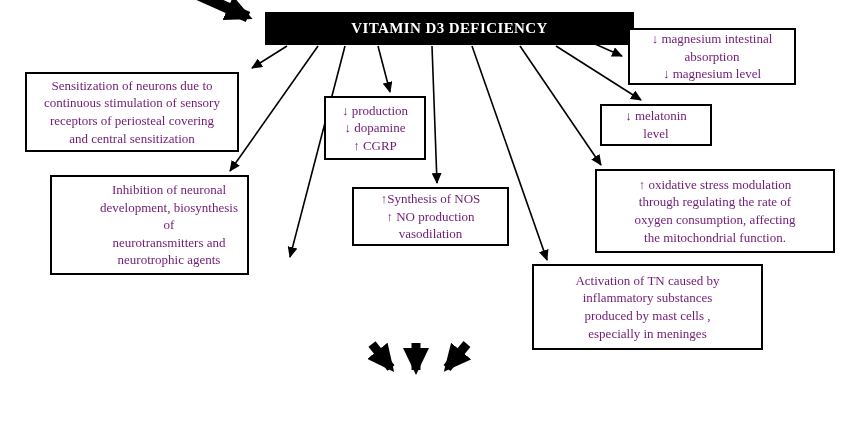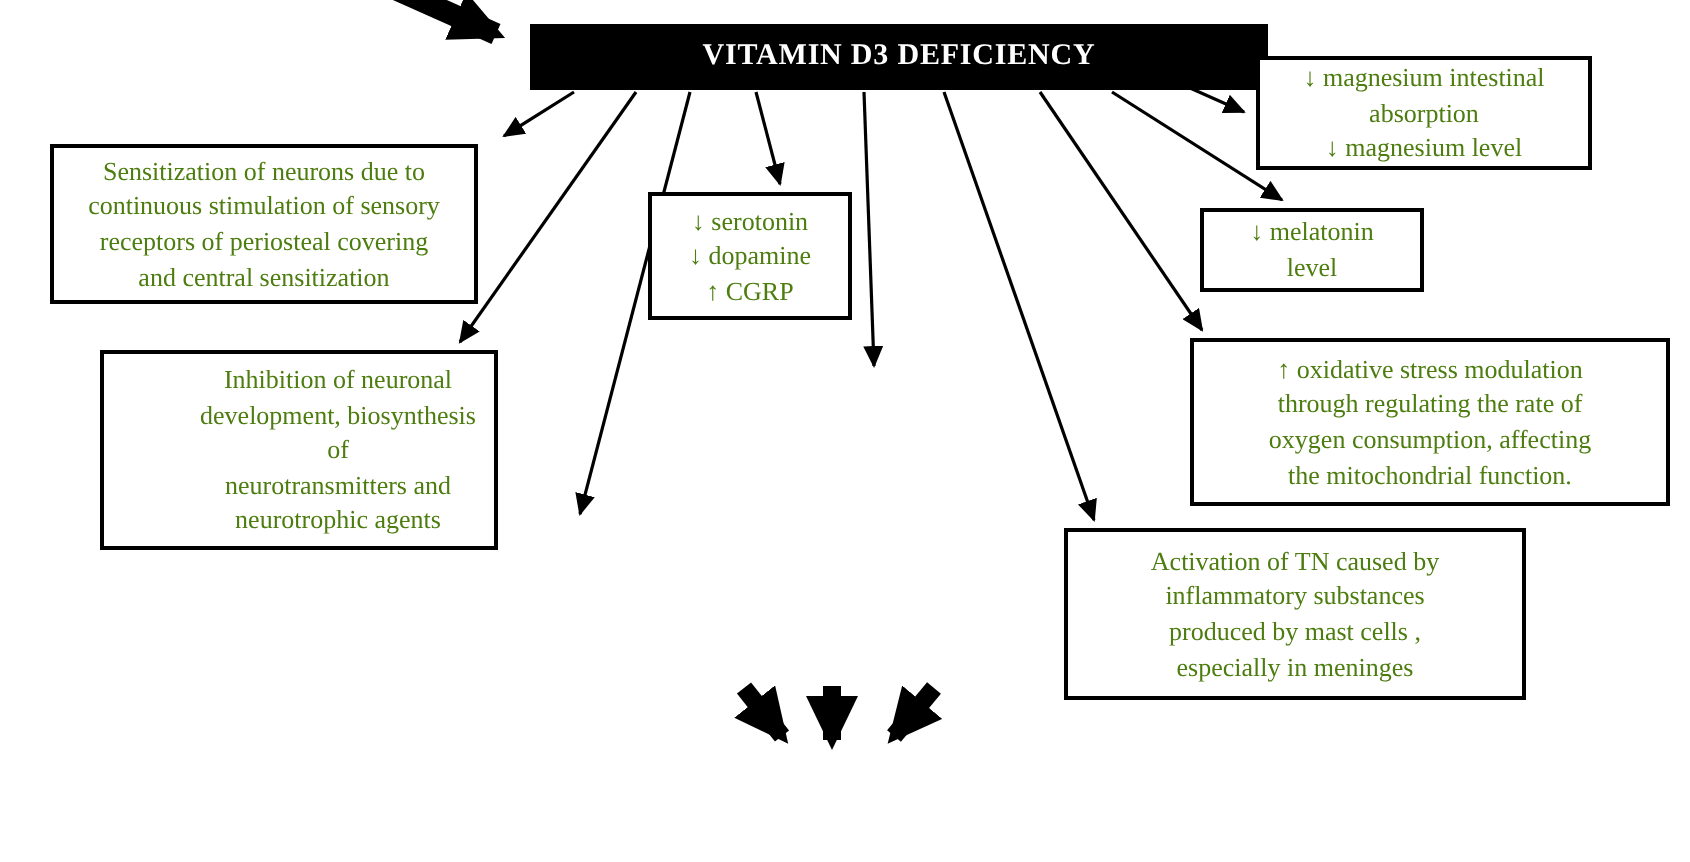--- a/index.html
+++ b/index.html
@@ -11,21 +11,21 @@
     overflow:hidden;
   }
   svg.arrows {
     position:absolute; left:0; top:0; width:845px; height:431px;
     pointer-events:none;
   }
   .node {
     position:absolute;
     background:#ffffff;
     border:2px solid #000000;
-    color:#4d7c0f;
+    color:#701a75;
     display:flex; align-items:center; justify-content:center;
     text-align:center;
     white-space:pre-line;
     font-size:13px;
     line-height:1.35;
     padding:3px 5px;
     box-sizing:border-box;
   }
   .black-box {
     position:absolute;
@@ -83,36 +83,39 @@
   </svg>
 
   <div class="black-box" id="title-box">VITAMIN D3 DEFICIENCY</div>
 
 
   <div class="node" id="n-sensitization">Sensitization of neurons due to
 continuous stimulation of sensory
 receptors of periosteal covering
 and central sensitization</div>
 
-  <div class="node" id="n-serotonin">↓ serotonin
+  <div class="node" id="n-serotonin">↓ production
 ↓ dopamine
 ↑ CGRP</div>
 
   <div class="node" id="n-magnesium">↓ magnesium intestinal
 absorption
 ↓ magnesium level</div>
 
   <div class="node" id="n-melatonin">↓ melatonin
 level</div>
 
   <div class="node" id="n-inhibition">Inhibition of neuronal
 development, biosynthesis of
 neurotransmitters and
 neurotrophic agents</div>
 
+  <div class="node" id="n-nos">↑Synthesis of NOS
+↑ NO production
+vasodilation</div>
 
   <div class="node" id="n-oxidative">↑ oxidative stress modulation
 through regulating the rate of
 oxygen consumption, affecting
 the mitochondrial function.</div>
 
 
   <div class="node" id="n-tn">Activation of TN caused by
 inflammatory substances
 produced by mast cells ,

